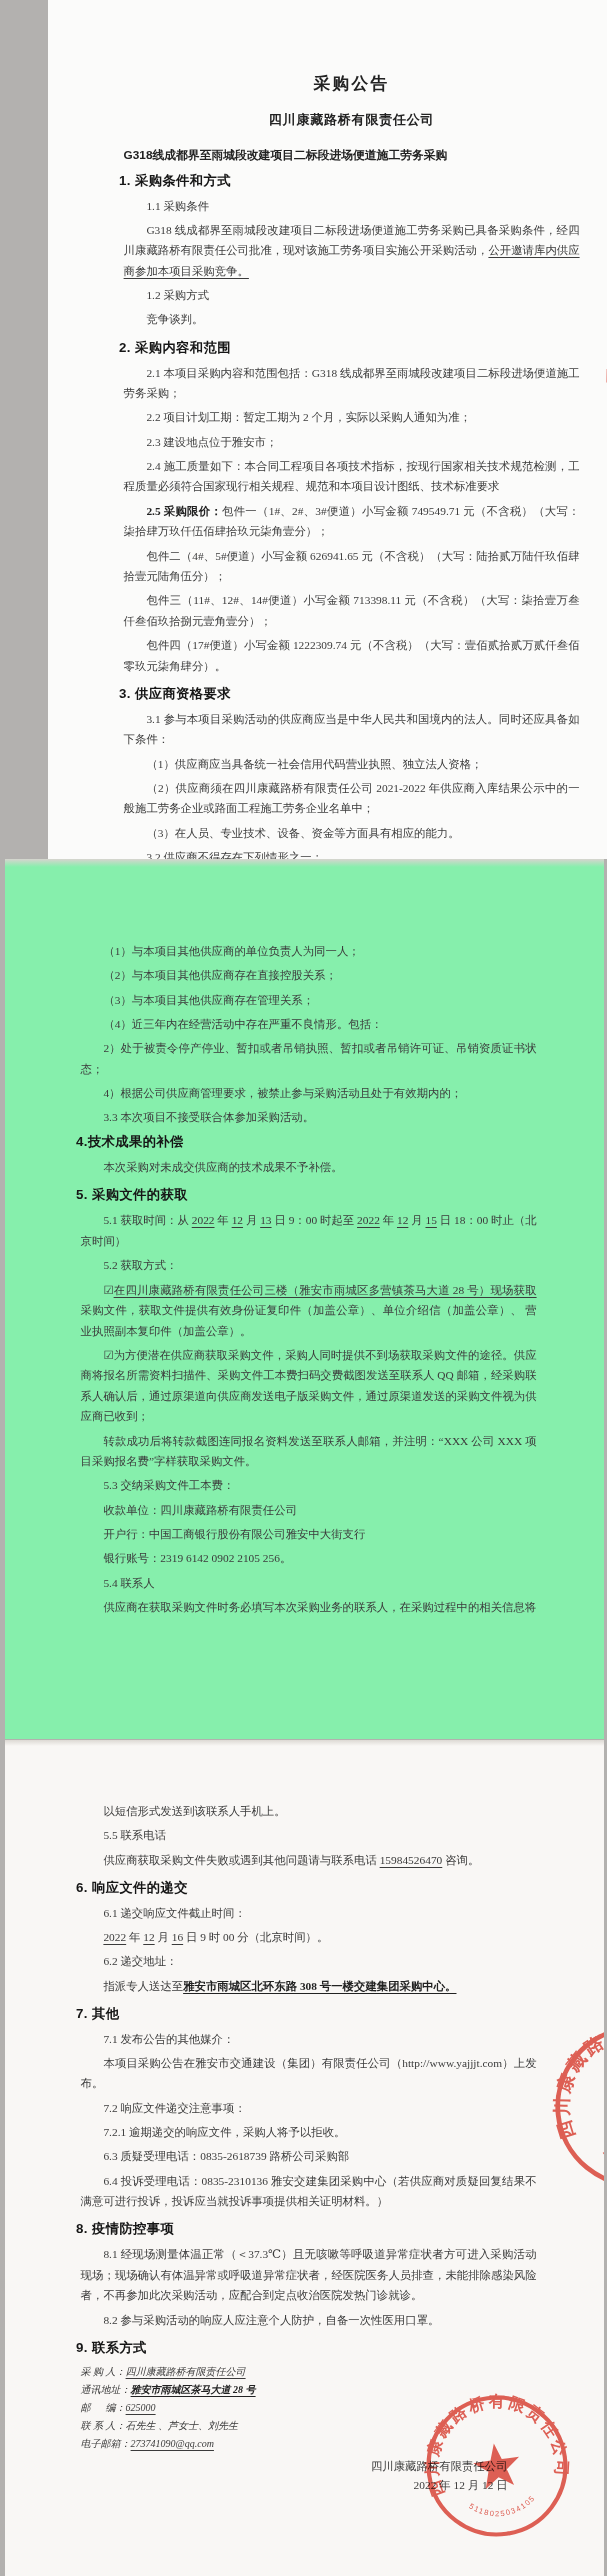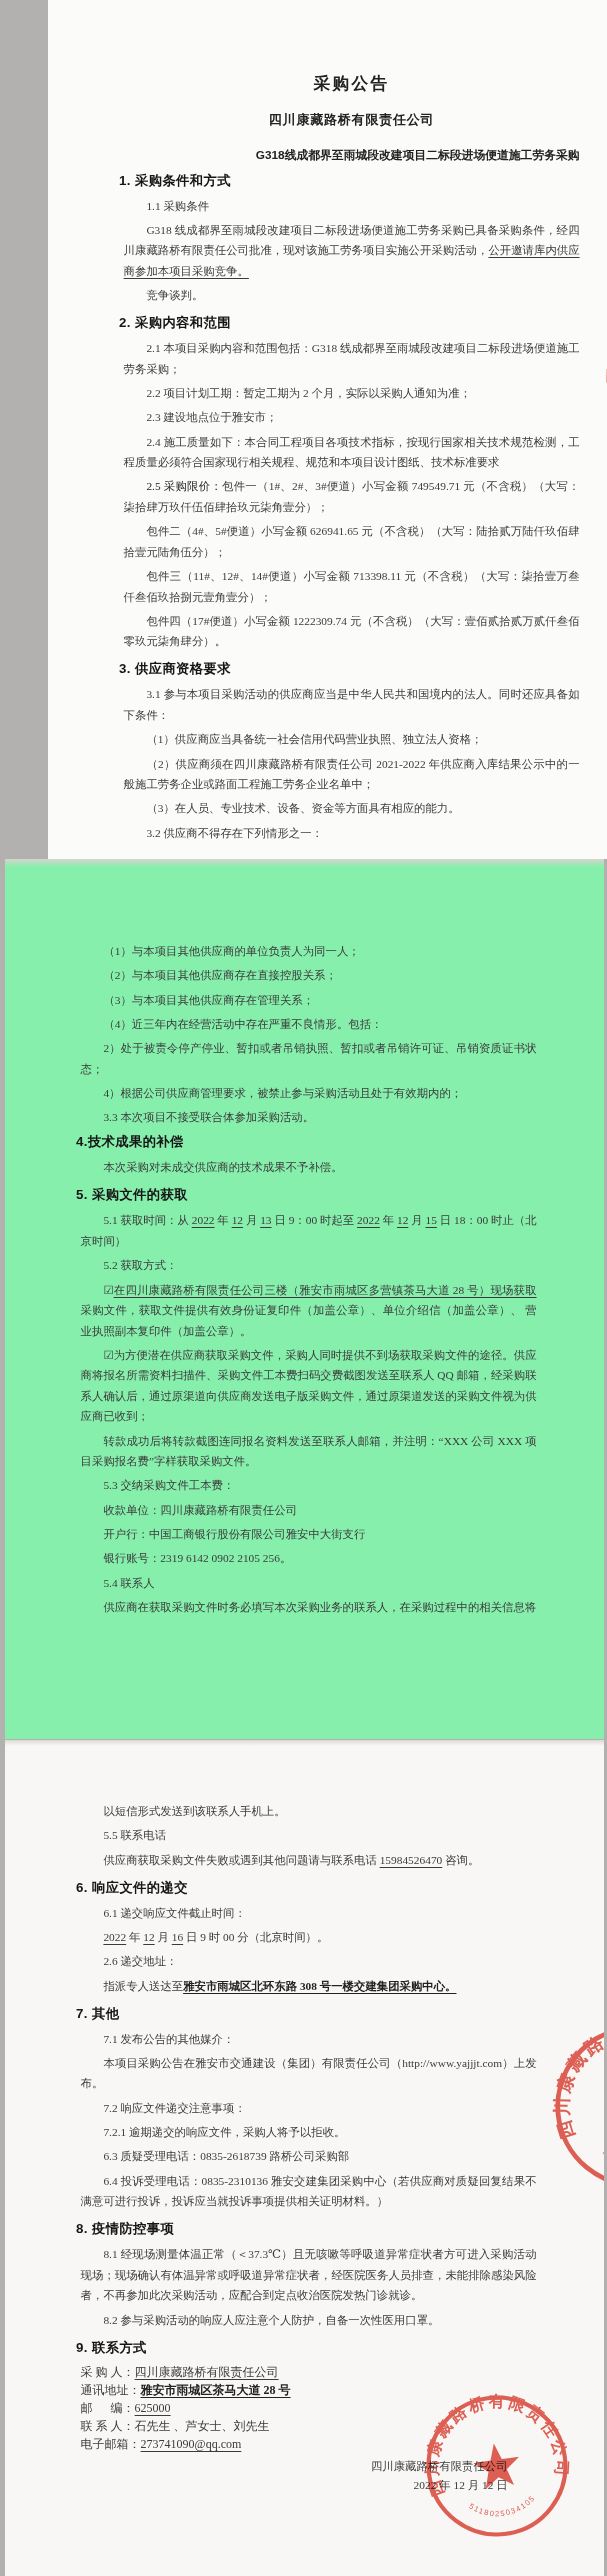--- a/index.html
+++ b/index.html
@@ -12,42 +12,42 @@
   .pg2::before{content:"";position:absolute;top:0;left:0;right:0;height:7.6px;
                background:linear-gradient(#d8d4cf,rgba(216,212,207,0));}
   .pg3::before{content:"";position:absolute;top:0;left:0;right:0;height:6px;
                background:linear-gradient(#ddd9d4,rgba(221,217,212,0));}
 
   .h-doc {margin:0 0 18px;font:700 16.7px/20px "Liberation Sans","DejaVu Sans",sans-serif;
           text-align:center;color:#222;letter-spacing:2.3px;}
   .h-co  {margin:0 0 21px;font:700 13px/15px "Liberation Sans","DejaVu Sans",sans-serif;
           text-align:center;color:#222;letter-spacing:0.8px;}
   .h-proj{margin:0 0 7.6px;font:700 11.8px/15px "Liberation Sans","DejaVu Sans",sans-serif;
-          text-align:right;color:#222;}
+          text-align:left;color:#222;}
   .h-sec {margin:7.6px 0 6px -4.6px;font:700 13.3px/19px "Liberation Sans","DejaVu Sans",sans-serif;
           color:#161616;letter-spacing:0.4px;}
 
   p.body{margin:0 0 3.8px;font-size:11.4px;line-height:20.5px;text-align:justify;text-indent:2em;}
   .ti0{text-indent:0;}
   .pkg{text-indent:120px;}
   .lh22{line-height:16.7px;}
   .lh21{line-height:16px;}
   .lh25{line-height:19px;}
   .mb0{margin-bottom:0;}
   .mb2{margin-bottom:1.5px;}
   .mb3{margin-bottom:2.3px;}
   .mb8{margin-bottom:6px;}
   .mb10{margin-bottom:7.6px;}
   .mb12{margin-bottom:9px;}
   .mt6{margin-top:4.6px;}
   .u{text-decoration:underline;text-underline-offset:3px;}
   .bu{font-weight:700;text-decoration:underline;text-underline-offset:3px;color:#222;}
-  .bold{font-weight:400;color:#222;}
+  .bold{font-weight:700;color:#222;}
 
-  .contact p{margin:0;font-size:12px;line-height:18px;text-indent:0;text-align:left;}
+  .contact p{margin:0;font-size:10px;line-height:18px;text-indent:0;text-align:left;font-style:italic;}
   .contact .lab{white-space:pre-wrap;}
   .sig{margin:4.6px 29px 0 0;text-align:right;}
   .sig p{margin:0;font-size:11.4px;line-height:19px;text-indent:0;text-align:right;}
 
   .seal{position:absolute;mix-blend-mode:multiply;opacity:.85;pointer-events:none;}
   .seal-main{left:416px;top:650px;width:152px;height:152px;transform:rotate(-8deg);}
   .seal-e1{right:-114px;top:296px;width:159px;height:159px;transform:rotate(12deg);}
   .seal-e3{right:-120px;top:279px;width:175px;height:175px;transform:rotate(-6deg);}
   .seal svg{width:100%;height:100%;}
   .seal .ring{fill:none;stroke:#de4639;stroke-width:5.5;}
@@ -62,20 +62,21 @@
 <div class="canvas">
 
   <section class="page pg1">
     <h1 class="h-doc">采购公告</h1>
     <h2 class="h-co">四川康藏路桥有限责任公司</h2>
     <h3 class="h-proj">G318线成都界至雨城段改建项目二标段进场便道施工劳务采购</h3>
 
     <h4 class="h-sec">1. 采购条件和方式</h4>
     <p class="body mb3">1.1 采购条件</p>
     <p class="body mb8"><span>G318 线成都界至雨城段改建项目二标段进场便道施工劳务采购已具备采购条件，经四川康藏路桥有限责任公司批准，现对该施工劳务项目实施公开采购活动，</span><span class="u">公开邀请库内供应商参加本项目采购竞争。</span></p>
+    <p class="body mb3">1.2 采购方式</p>
     <p class="body">竞争谈判。</p>
 
     <h4 class="h-sec">2. 采购内容和范围</h4>
     <p class="body">2.1 本项目采购内容和范围包括：G318 线成都界至雨城段改建项目二标段进场便道施工劳务采购；</p>
     <p class="body">2.2 项目计划工期：暂定工期为 2 个月，实际以采购人通知为准；</p>
     <p class="body">2.3 建设地点位于雅安市；</p>
     <p class="body">2.4 施工质量如下：本合同工程项目各项技术指标，按现行国家相关技术规范检测，工程质量必须符合国家现行相关规程、规范和本项目设计图纸、技术标准要求</p>
     <p class="body mb0"><b class="bold">2.5 采购限价：</b><span>包件一（1#、2#、3#便道）小写金额 749549.71 元（不含税）（大写：柒拾肆万玖仟伍佰肆拾玖元柒角壹分）；</span></p>
     <p class="body pkg mb0">包件二（4#、5#便道）小写金额 626941.65 元（不含税）（大写：陆拾贰万陆仟玖佰肆拾壹元陆角伍分）；</p>
     <p class="body pkg mb0">包件三（11#、12#、14#便道）小写金额 713398.11 元（不含税）（大写：柒拾壹万叁仟叁佰玖拾捌元壹角壹分）；</p>
@@ -129,21 +130,21 @@
   </section>
 
   <section class="page pg3">
     <p class="body ti0">以短信形式发送到该联系人手机上。</p>
     <p class="body">5.5 联系电话</p>
     <p class="body ti0 mb0"><span>供应商获取采购文件失败或遇到其他问题请与联系电话 </span><span class="u">15984526470</span><span> 咨询。</span></p>
 
     <h4 class="h-sec">6. 响应文件的递交</h4>
     <p class="body mb8">6.1 递交响应文件截止时间：</p>
     <p class="body ti0 mb10"><span class="u">2022</span><span> 年 </span><span class="u">12</span><span> 月 </span><span class="u">16</span><span> 日 9 时 00 分（北京时间）。</span></p>
-    <p class="body mb8">2.6 递交地址：</p>
+    <p class="body mb8">6.2 递交地址：</p>
     <p class="body ti0 mb0"><span>指派专人送达至</span><span class="bu">雅安市雨城区北环东路 308 号一楼交建集团采购中心。</span></p>
 
     <h4 class="h-sec">7. 其他</h4>
     <p class="body lh21 mb2">7.1 发布公告的其他媒介：</p>
     <p class="body lh21 mb2">本项目采购公告在雅安市交通建设（集团）有限责任公司（http://www.yajjjt.com）上发布。</p>
     <p class="body lh21 mb2">7.2 响应文件递交注意事项：</p>
     <p class="body lh21 mb10">7.2.1 逾期递交的响应文件，采购人将予以拒收。</p>
     <p class="body mb10">6.3 质疑受理电话：0835-2618739 路桥公司采购部</p>
     <p class="body mb0">6.4 投诉受理电话：0835-2310136 雅安交建集团采购中心（若供应商对质疑回复结果不满意可进行投诉，投诉应当就投诉事项提供相关证明材料。）</p>
 

